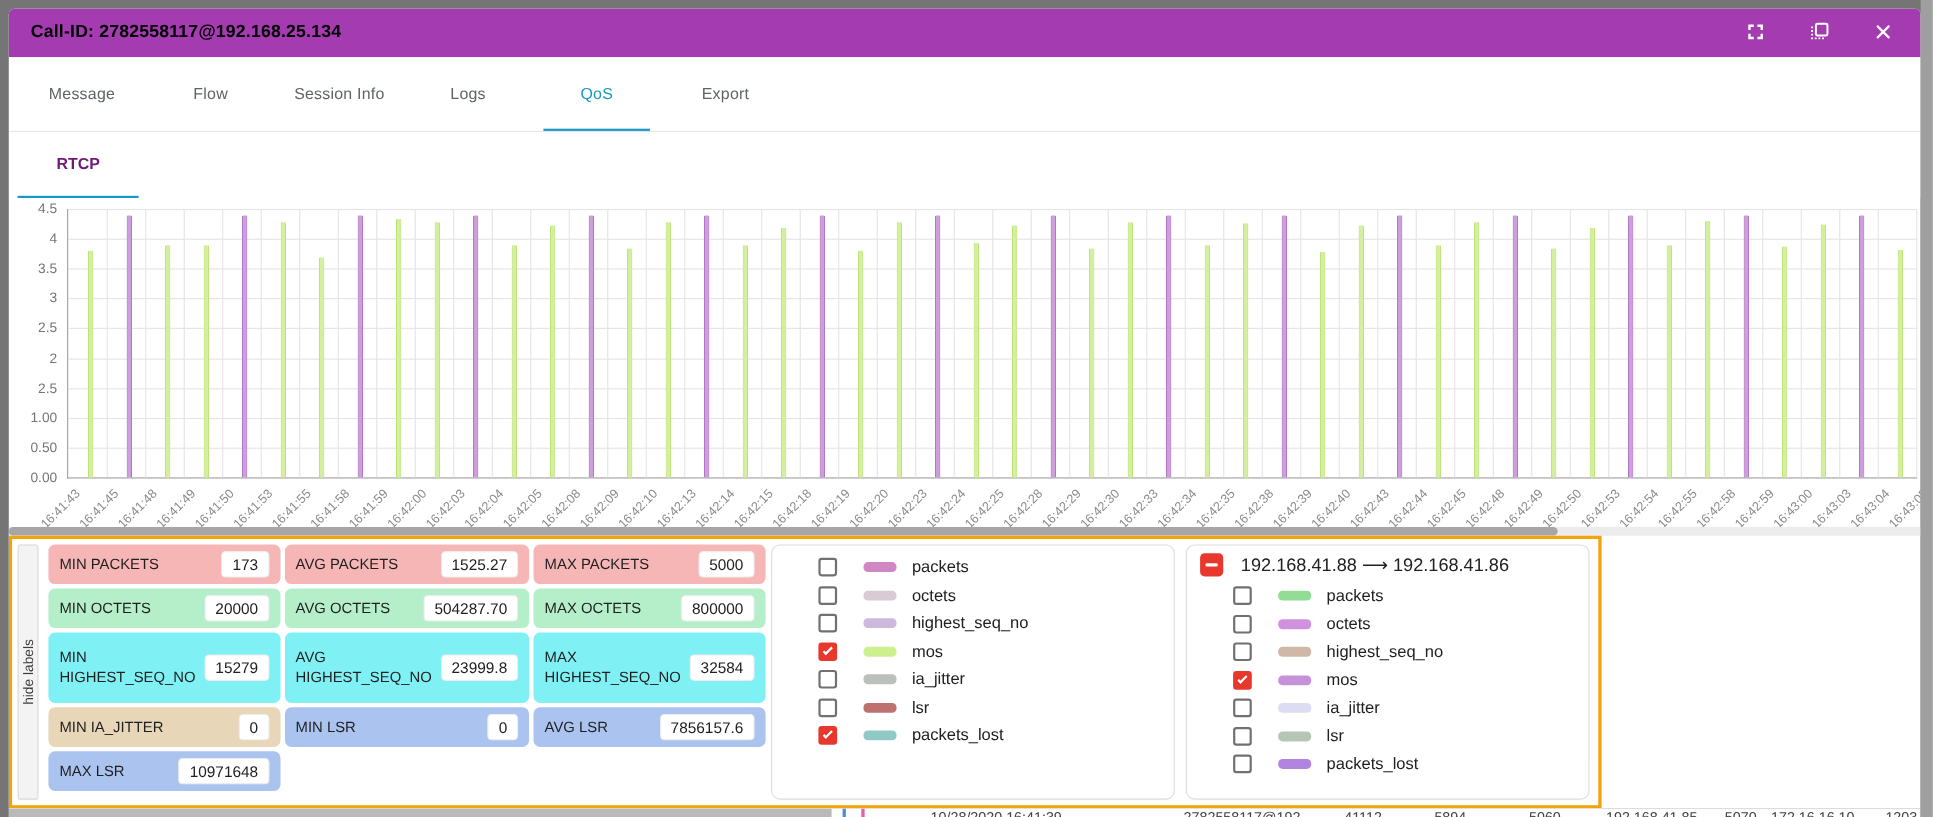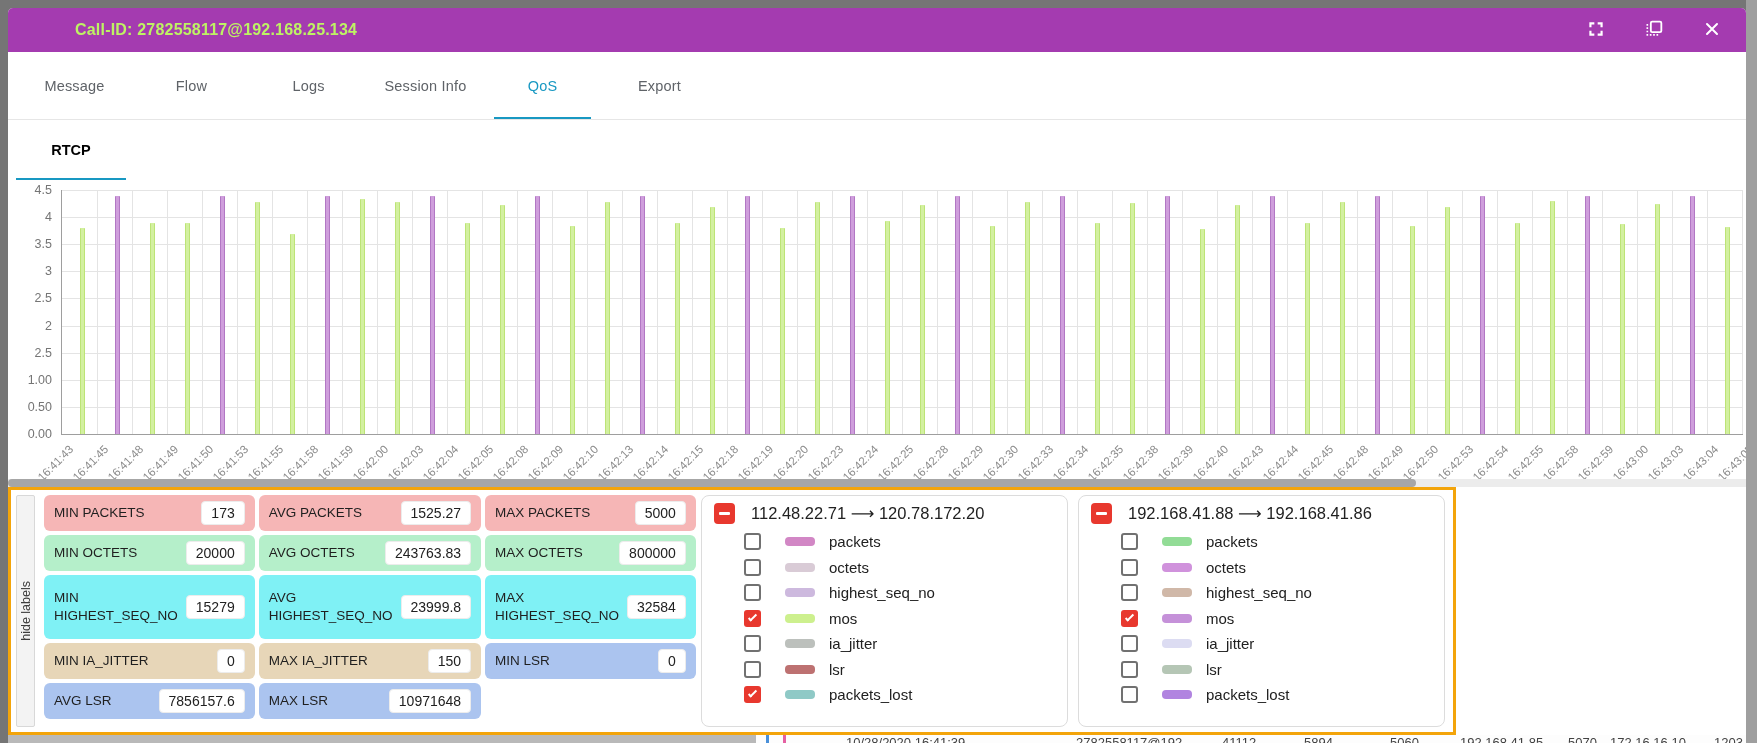--- a/index.html
+++ b/index.html
@@ -5,35 +5,35 @@
   * { margin:0; padding:0; box-sizing:border-box; }
   html,body { font-family:"Liberation Sans", sans-serif; }
   .screen { position:relative; width:1757px; height:743px; background:#757575; overflow:hidden; }
 
   .modal { position:absolute; left:8px; top:8px; width:1738px; height:727px; background:#fff;
            border-radius:5px 5px 0 0; overflow:hidden; }
 
   
   .dlg-header { position:absolute; left:0; top:0; width:100%; height:44px; background:#a43bb0;
                 display:flex; align-items:center; justify-content:space-between; padding:0 22px 0 20px; }
-  .dlg-title { color:#bef264; font-size:16px; font-weight:bold; letter-spacing:.2px;margin-left:47px; }
+  .dlg-title { color:#000000; font-size:16px; font-weight:bold; letter-spacing:.2px; }
   .win-controls { display:flex; gap:34px; align-items:center; }
   .wbtn { background:none; border:none; width:24px; height:24px; cursor:pointer; padding:0; display:flex; align-items:center; justify-content:center; }
 
   
   .tab-bar { position:absolute; left:0; top:44px; width:100%; height:68px; display:flex; align-items:stretch;
              padding-left:8px; border-bottom:1px solid #e6e6e6; background:#fff; }
   .tab { min-width:117px; display:flex; align-items:center; justify-content:center; font-size:14.5px;
          color:#5f6368; letter-spacing:.2px; position:relative; cursor:pointer; }
   .tab.active { color:#1898c2; }
   .tab.active::after { content:""; position:absolute; left:10px; right:10px; bottom:0; height:2.5px; background:#1898c2; }
 
   .subtab-bar { position:absolute; left:0; top:112px; width:100%; height:60px; display:flex; padding-left:8px; background:#fff; }
   .subtab { min-width:110px; display:flex; align-items:center; justify-content:center; font-size:14.5px;
-            color:#000000; font-weight:bold; position:relative; cursor:pointer; }
+            color:#701a75; font-weight:bold; position:relative; cursor:pointer; }
   .subtab.active::after { content:""; position:absolute; left:0; right:0; bottom:0; height:2.5px; background:#1898c2; }
 
   
   .ylabels { position:absolute; left:0; top:182px; width:50px; height:245px; }
   .ylab { position:absolute; right:6px; font-size:12.5px; color:#757575; transform:translateY(-50%); }
   .plot { position:absolute; left:53px; top:182px; width:1682px; height:245px;
           border-left:1.5px solid #9e9e9e; border-bottom:1.5px solid #9e9e9e; }
   .vline { position:absolute; top:0; bottom:0; width:1px; background:#e4e4e4; }
   .hline { position:absolute; left:0; right:0; height:1px; background:#e4e4e4; }
   .bar { position:absolute; bottom:0; width:5px; border-radius:1px 1px 0 0; }
@@ -115,22 +115,22 @@
                 <path d="M6 6l12 12M18 6L6 18" stroke="#fff" stroke-width="2.4" stroke-linecap="round"></path>
               </svg>
           </span>
         </button>
       </div>
     </div>
 
     <div class="tab-bar">
         <div class="tab">Message</div>
         <div class="tab">Flow</div>
+        <div class="tab">Session Info</div>
         <div class="tab">Logs</div>
-        <div class="tab">Session Info</div>
         <div class="tab active">QoS</div>
         <div class="tab">Export</div>
       </div>
     <div class="subtab-bar">
         <div class="subtab active">RTCP</div>
       </div>
 
     <div class="ylabels">
         <div class="ylab" style="top: 0px;">4.5</div>
         <div class="ylab" style="top: 27.1111px;">4</div>
@@ -322,21 +322,21 @@
           <div class="scell" style="background: rgb(246, 182, 182);">
             <span class="slab">MAX PACKETS</span>
             <span class="schip">5000</span>
           </div>
           <div class="scell" style="background: rgb(181, 239, 202);">
             <span class="slab">MIN OCTETS</span>
             <span class="schip">20000</span>
           </div>
           <div class="scell" style="background: rgb(181, 239, 202);">
             <span class="slab">AVG OCTETS</span>
-            <span class="schip">243763.83</span>
+            <span class="schip">504287.70</span>
           </div>
           <div class="scell" style="background: rgb(181, 239, 202);">
             <span class="slab">MAX OCTETS</span>
             <span class="schip">800000</span>
           </div>
           <div class="scell tall" style="background: rgb(127, 241, 245);">
             <span class="slab">MIN HIGHEST_SEQ_NO</span>
             <span class="schip">15279</span>
           </div>
           <div class="scell tall" style="background: rgb(127, 241, 245);">
@@ -344,45 +344,35 @@
             <span class="schip">23999.8</span>
           </div>
           <div class="scell tall" style="background: rgb(127, 241, 245);">
             <span class="slab">MAX HIGHEST_SEQ_NO</span>
             <span class="schip">32584</span>
           </div>
           <div class="scell" style="background: rgb(231, 214, 184);">
             <span class="slab">MIN IA_JITTER</span>
             <span class="schip">0</span>
           </div>
-          <div class="scell" style="background: rgb(231, 214, 184);">
-            <span class="slab">MAX IA_JITTER</span>
-            <span class="schip">150</span>
-          </div>
           <div class="scell" style="background: rgb(171, 196, 239);">
             <span class="slab">MIN LSR</span>
             <span class="schip">0</span>
           </div>
           <div class="scell" style="background: rgb(171, 196, 239);">
             <span class="slab">AVG LSR</span>
             <span class="schip">7856157.6</span>
           </div>
           <div class="scell" style="background: rgb(171, 196, 239);">
             <span class="slab">MAX LSR</span>
             <span class="schip">10971648</span>
           </div>
         </div>
       <div class="legends">
           <div class="card">
-            <div class="card-head">
-              <button class="minus">
-                <span class="minus-bar"></span>
-              </button>
-              <div class="card-title">112.48.22.71 ⟶ 120.78.172.20</div>
-            </div>
             <div class="litem">
               <div class="cb"></div>
               <div class="swatch" style="background: rgb(210, 135, 197);"></div>
               <div class="llab">packets</div>
             </div>
             <div class="litem">
               <div class="cb"></div>
               <div class="swatch" style="background: rgb(217, 203, 214);"></div>
               <div class="llab">octets</div>
             </div>

